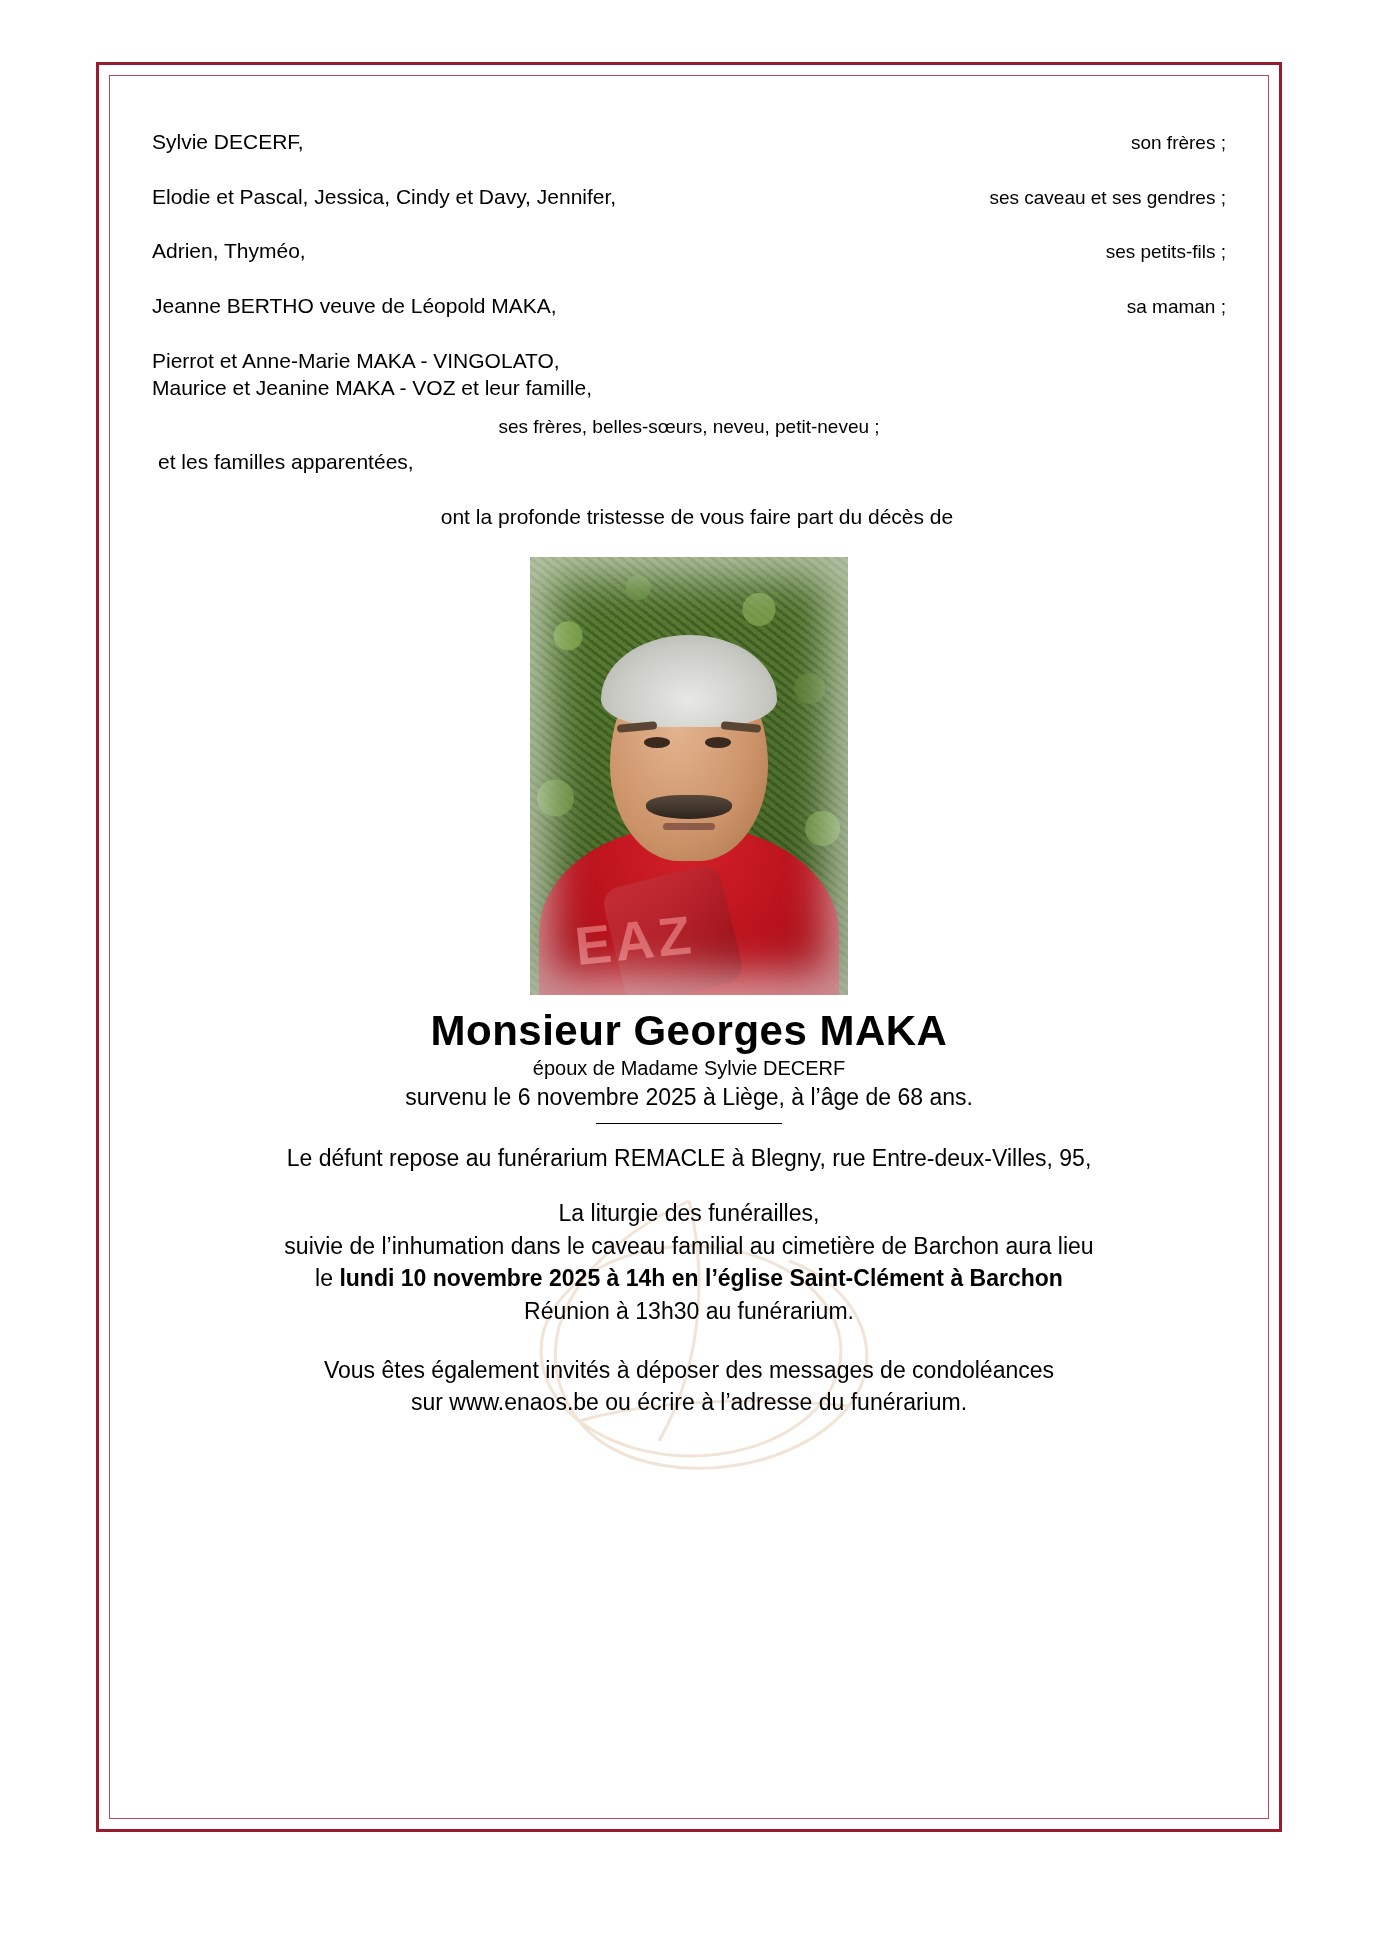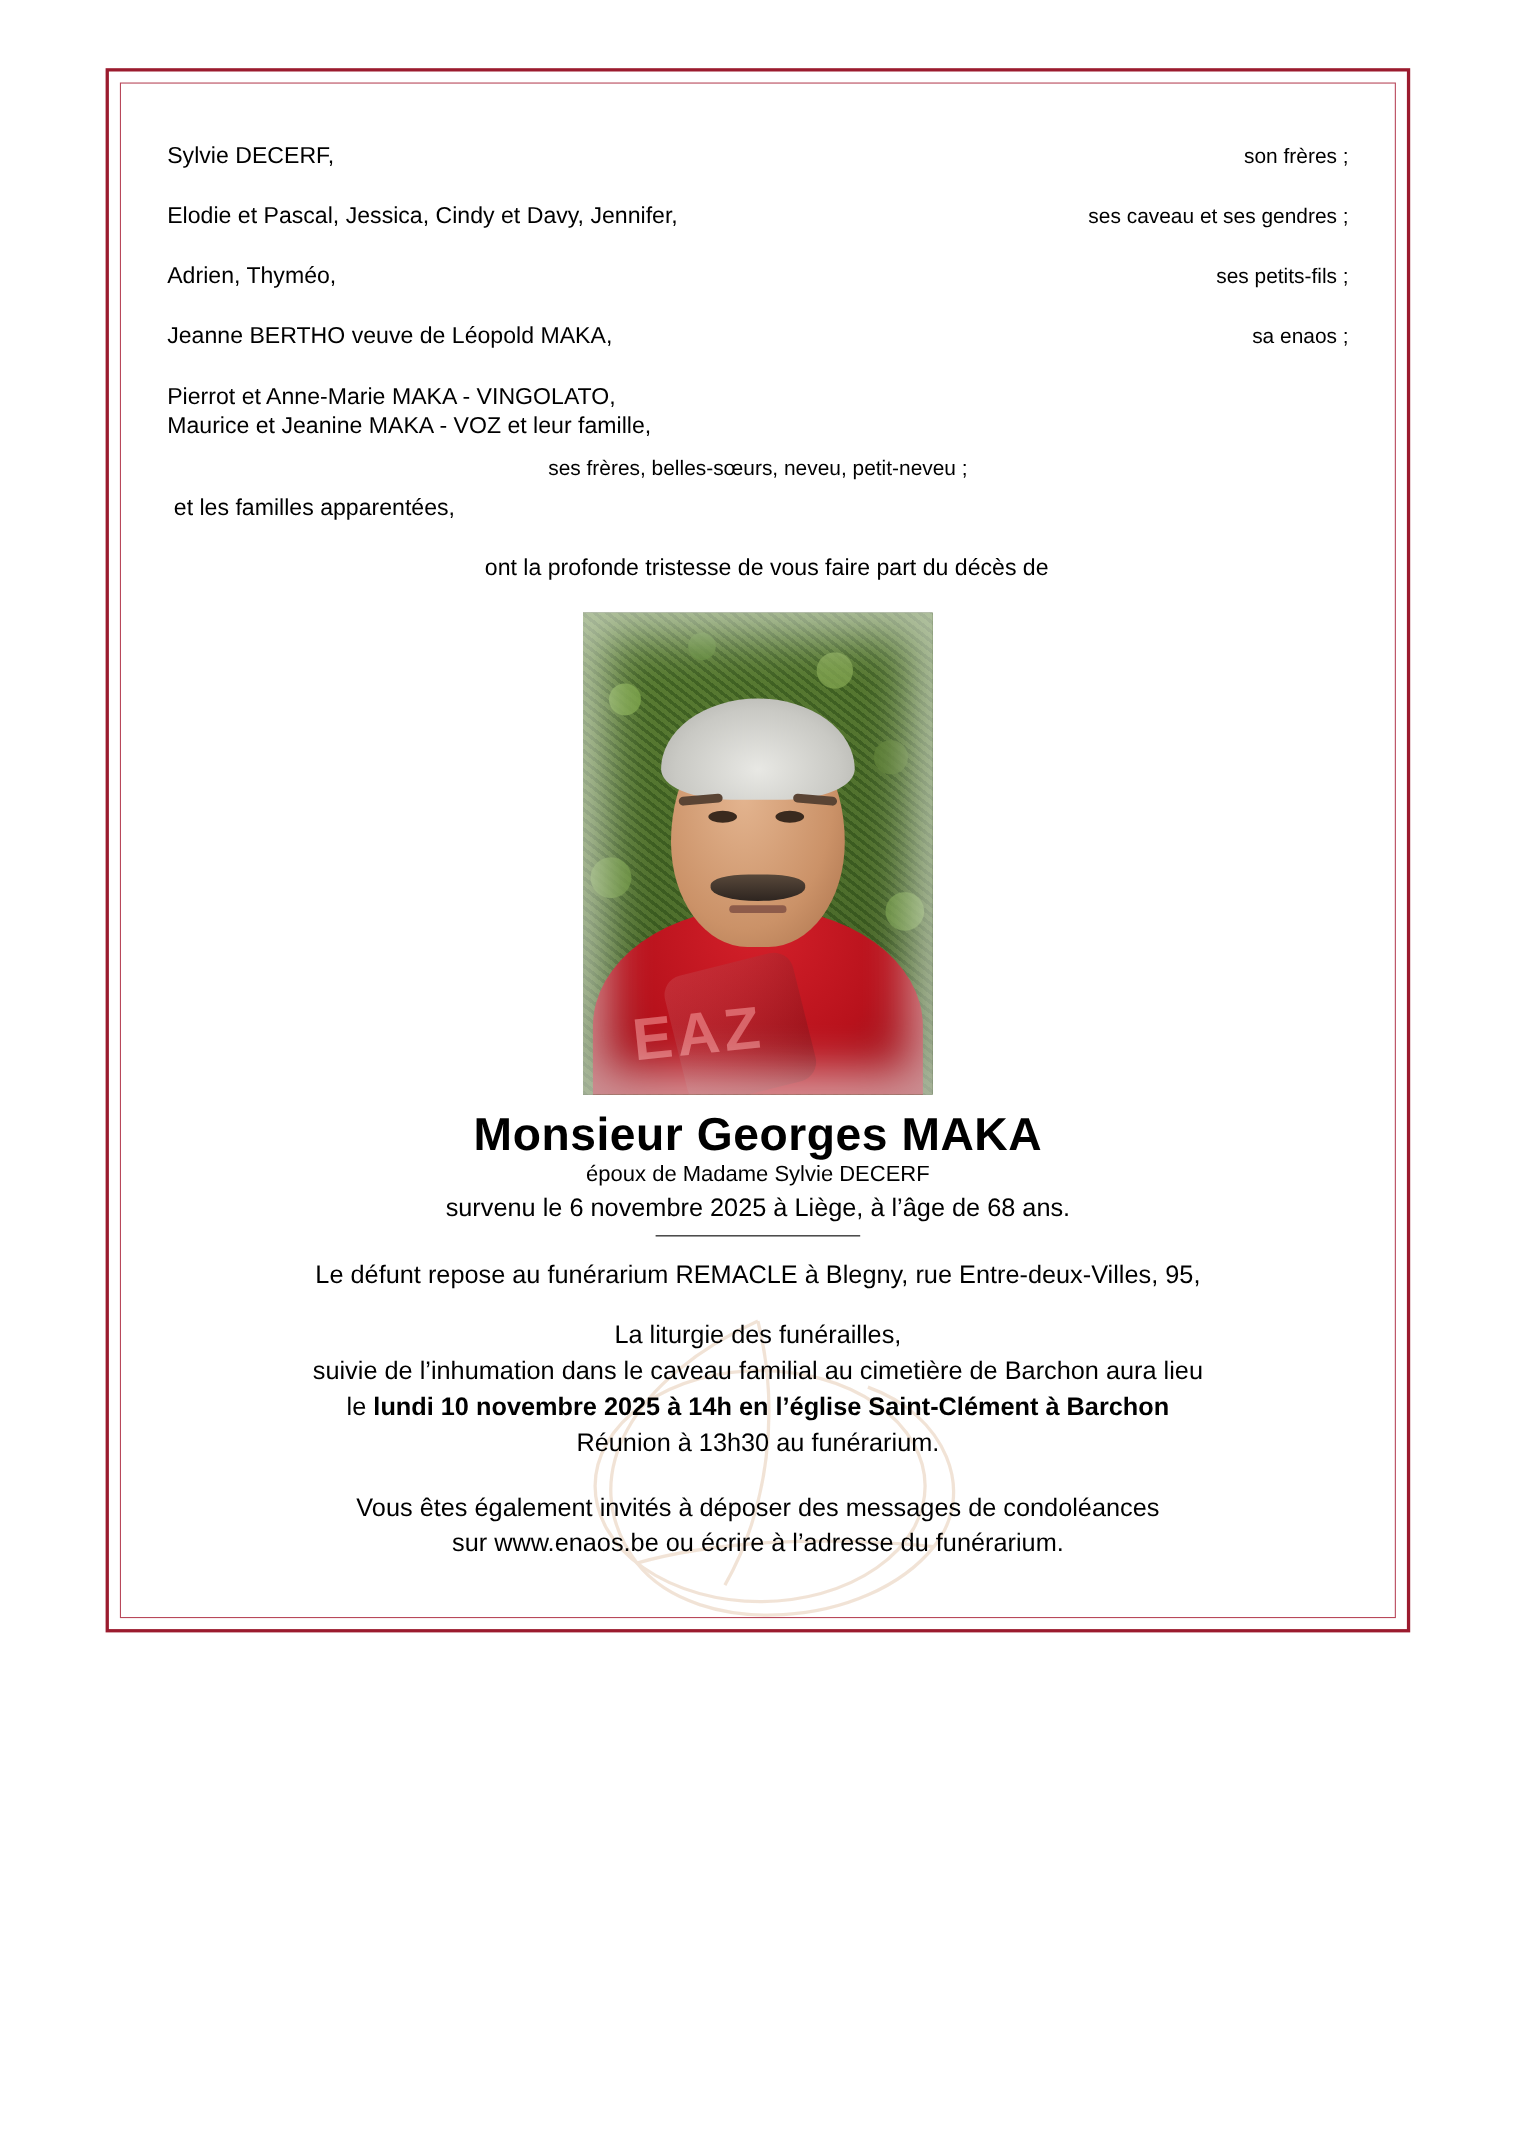--- a/index.html
+++ b/index.html
@@ -14,21 +14,21 @@
     color: #000000;
     -webkit-font-smoothing: antialiased;
   }
 
   
   .notice-outer {
     position: absolute;
     left: 96px;
     top: 62px;
     width: 1186px;
-    height: 1422px;
+    height: 1770px;
     border: 3px solid #9b1b2e;
     box-sizing: border-box;
     background: #ffffff;
   }
   .notice-inner {
     position: absolute;
     left: 10px;
     top: 10px;
     right: 10px;
     bottom: 10px;
@@ -295,21 +295,21 @@
         <div class="fam-right">ses caveau et ses gendres ;</div>
       </div>
 
       <div class="fam-row">
         <div class="fam-left">Adrien, Thyméo,</div>
         <div class="fam-right">ses petits-fils ;</div>
       </div>
 
       <div class="fam-row">
         <div class="fam-left">Jeanne BERTHO veuve de Léopold MAKA,</div>
-        <div class="fam-right">sa enaos ;</div>
+        <div class="fam-right">sa maman ;</div>
       </div>
 
       <div class="fam-row stacked">
         <div class="fam-left">Pierrot et Anne-Marie MAKA - VINGOLATO,
 Maurice et Jeanine MAKA - VOZ et leur famille,</div>
         <div class="fam-right">ses frères, belles-sœurs, neveu, petit-neveu ;</div>
       </div>
 
       <div class="fam-row apparentees">et les familles apparentées,</div>
 

